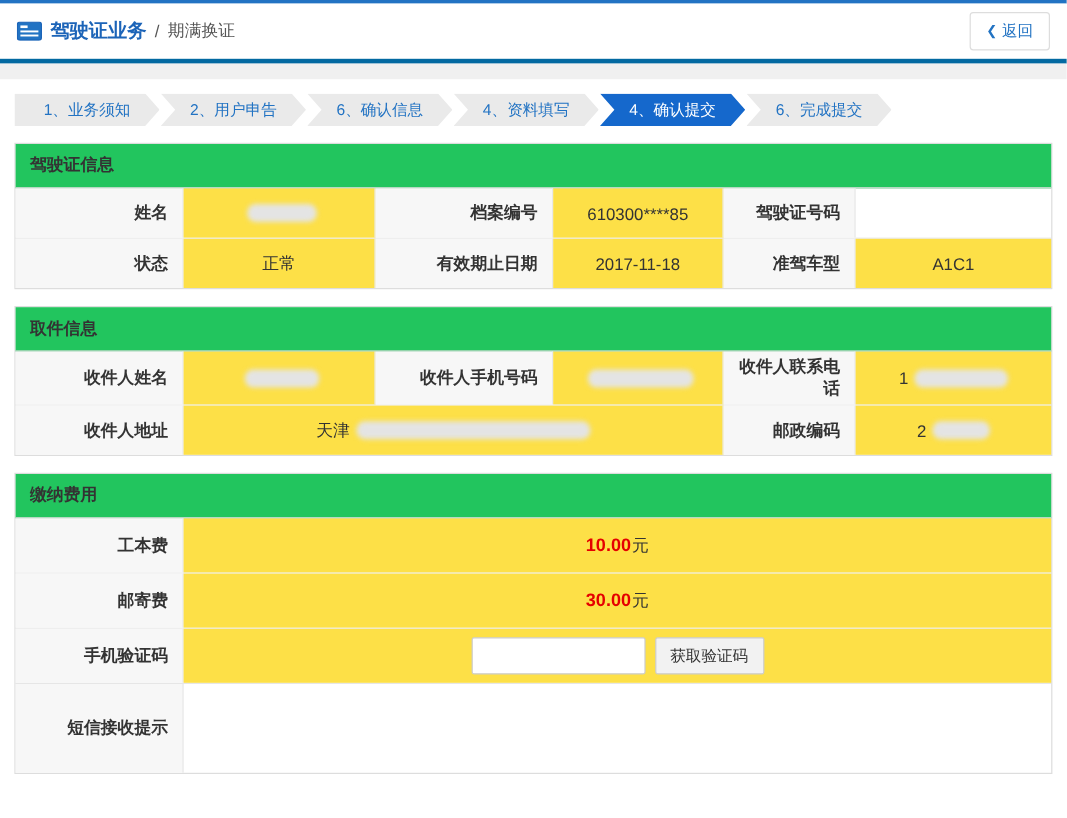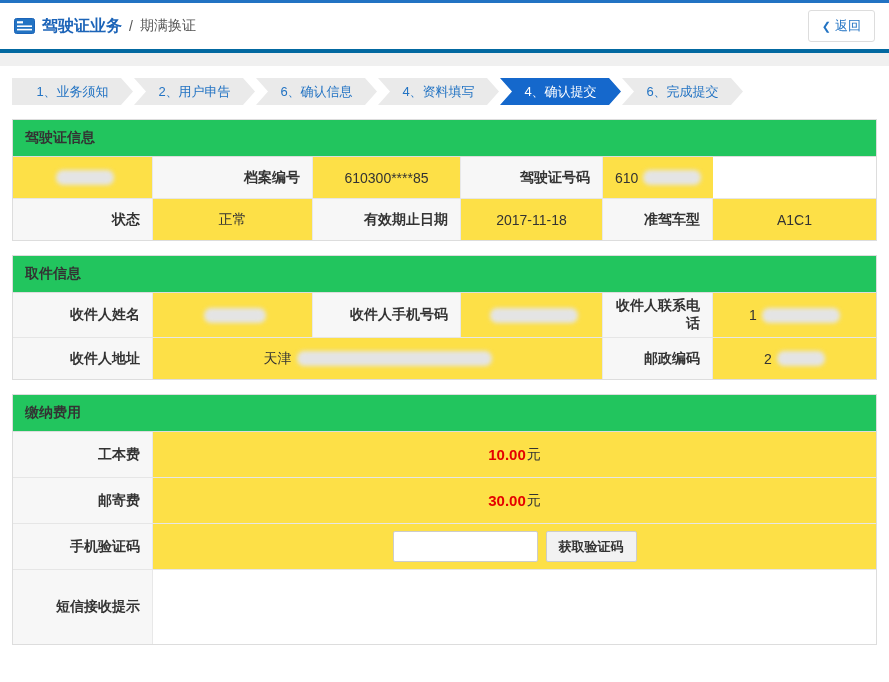--- a/index.html
+++ b/index.html
@@ -71,21 +71,21 @@
   
   .amount { color: #e50000; font-size: 15px; font-weight: bold; }
   .unit { color: #333; font-size: 14px; margin-left: 1px; }
   .captcha-input {
     width: 145px; height: 31px; border: 1px solid #ccc; border-radius: 2px;
     padding: 0 8px; font-size: 14px; font-family: inherit; background: #fff;
   }
   .captcha-btn {
     margin-left: 8px; height: 31px; padding: 0 12px;
     border: 1px solid #ccc; background: #f2f2f2; border-radius: 2px;
-    font-size: 13px; font-weight: bold; color: #333; cursor: pointer; font-family: inherit;
+    font-size: 13px; font-weight: normal; color: #333; cursor: pointer; font-family: inherit;
   }
   .notice-text {
     color: #e50000; font-size: 13.5px; line-height: 1.8;
     padding: 10px 28px 10px 0;
   }
 
   
   .footer { display: flex; justify-content: flex-end; gap: 10px; padding: 22px 60px 14px 0; }
 </style>
 </head>
@@ -120,33 +120,30 @@
   <div class="step">2、用户申告</div>
   <div class="step">6、确认信息</div>
   <div class="step">4、资料填写</div>
   <div class="step active">4、确认提交</div>
   <div class="step">6、完成提交</div>
 </div>
 
 <div class="section">
   <div class="section-title">驾驶证信息</div>
   <div class="grid-row">
+    <div class="cell label">姓名</div>
     <div class="cell value">
       <span></span>
       <span class="redact" style="width:58px;"></span>
     </div>
     <div class="cell label">档案编号</div>
     <div class="cell value">
       <span>610300****85</span>
     </div>
     <div class="cell label">驾驶证号码</div>
-    <div class="cell value last">
-      <span>610</span>
-      <span class="redact" style="width:115px;"></span>
-    </div>
   </div>
   <div class="grid-row">
     <div class="cell label">状态</div>
     <div class="cell value">
       <span>正常</span>
     </div>
     <div class="cell label">有效期止日期</div>
     <div class="cell value">
       <span>2017-11-18</span>
     </div>

